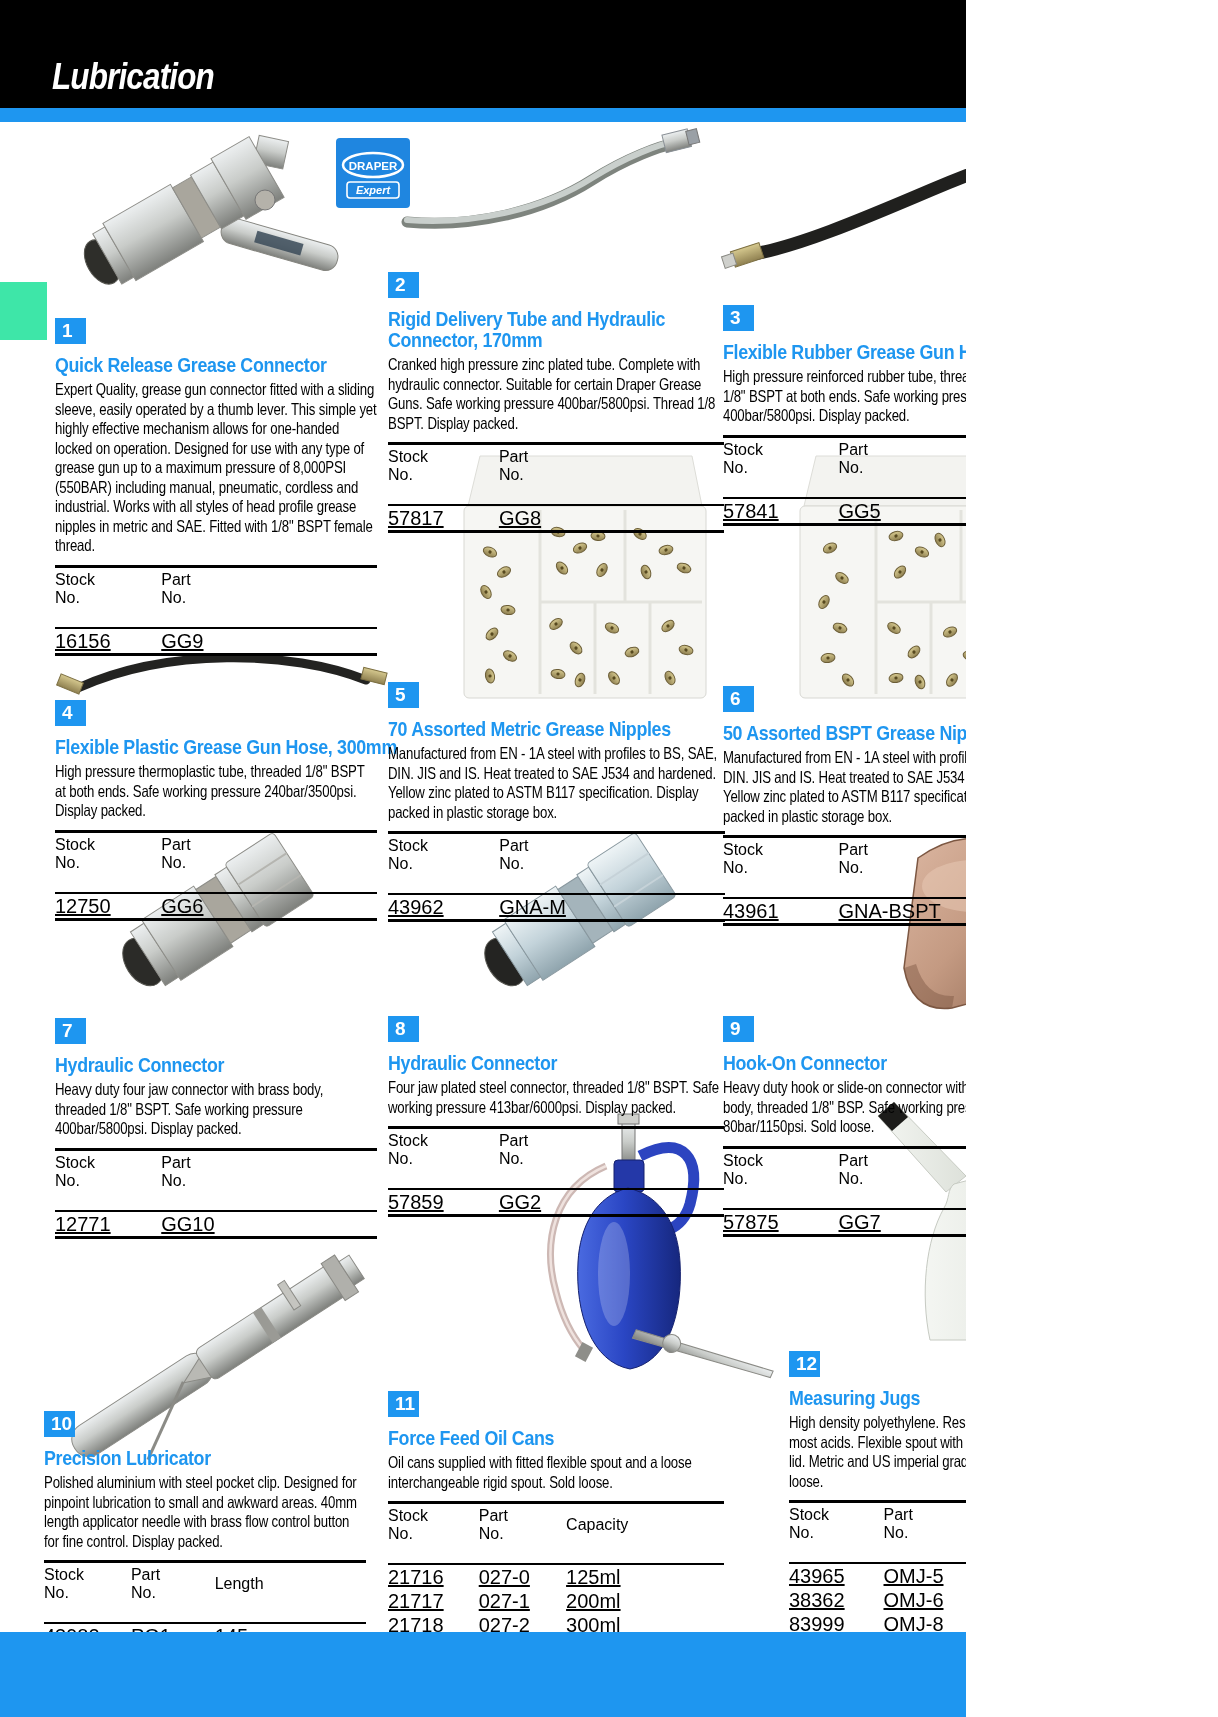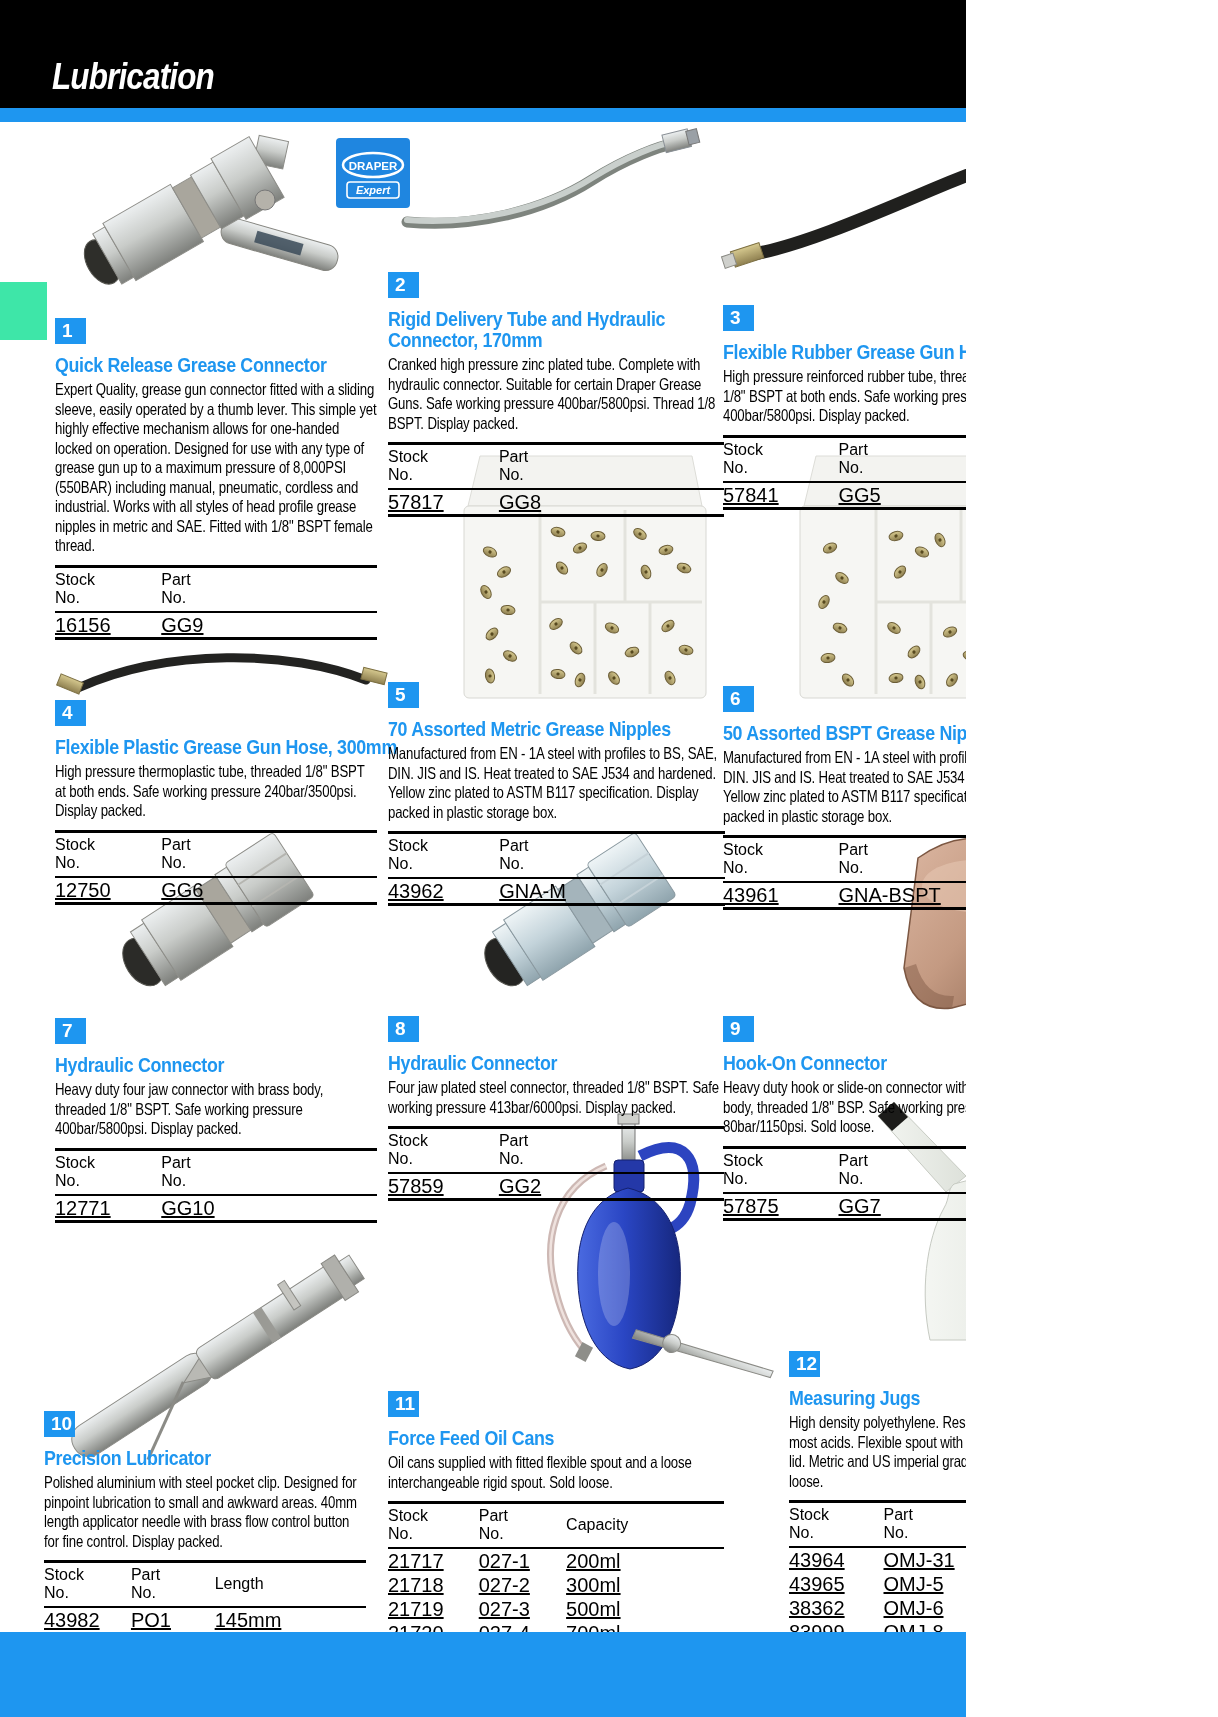--- a/index.html
+++ b/index.html
@@ -22,21 +22,21 @@
          width:118%;transform:scaleX(.85);transform-origin:0 0;letter-spacing:-.4px;}
   .nowrap .title{white-space:nowrap;}
   .desc{font-size:16.5px;line-height:19.5px;margin:0;width:125%;transform:scaleX(.8);
         transform-origin:0 0;letter-spacing:-.2px;}
   
   .spec{border-collapse:collapse;width:100%;margin-top:9px;table-layout:fixed;}
   .tw350{width:350px;}
   .spec thead tr{border-top:3px solid #000;border-bottom:2px solid #000;}
   .spec tbody{border-bottom:3px solid #000;}
   .spec th{font-weight:normal;text-align:left;font-size:16px;line-height:18px;
-           padding:3px 0 4px 0;vertical-align:middle;}
+           padding:3px 0 20px 0;vertical-align:middle;}
   .spec th div{line-height:18px;}
   .spec td{font-size:20px;line-height:23px;padding:1px 0 0 0;vertical-align:top;text-decoration:underline;}
   .spec.c2 th:first-child,.spec.c2 td:first-child{width:33%;}
   .spec.c3 th:nth-child(1),.spec.c3 td:nth-child(1){width:27%;}
   .spec.c3 th:nth-child(2),.spec.c3 td:nth-child(2){width:26%;}
   .spec.c3 th:nth-child(3),.spec.c3 td:nth-child(3){width:47%;}
   .img{position:absolute;}
 </style>
 </head>
 <body>
@@ -552,20 +552,25 @@
             </th>
             <th>
               <div>Part</div>
               <div>No.</div>
             </th>
             <th>Capacity</th>
           </tr>
         </thead>
         <tbody>
           <tr>
+            <td>21716</td>
+            <td>027-0</td>
+            <td>125ml</td>
+          </tr>
+          <tr>
             <td>21717</td>
             <td>027-1</td>
             <td>200ml</td>
           </tr>
           <tr>
             <td>21718</td>
             <td>027-2</td>
             <td>300ml</td>
           </tr>
           <tr>
@@ -595,25 +600,20 @@
             </th>
             <th>
               <div>Part</div>
               <div>No.</div>
             </th>
             <th>Capacity</th>
           </tr>
         </thead>
         <tbody>
           <tr>
-            <td>43964</td>
-            <td>OMJ-31</td>
-            <td>3L</td>
-          </tr>
-          <tr>
             <td>43965</td>
             <td>OMJ-5</td>
             <td>5L</td>
           </tr>
           <tr>
             <td>38362</td>
             <td>OMJ-6</td>
             <td>6L</td>
           </tr>
           <tr>

